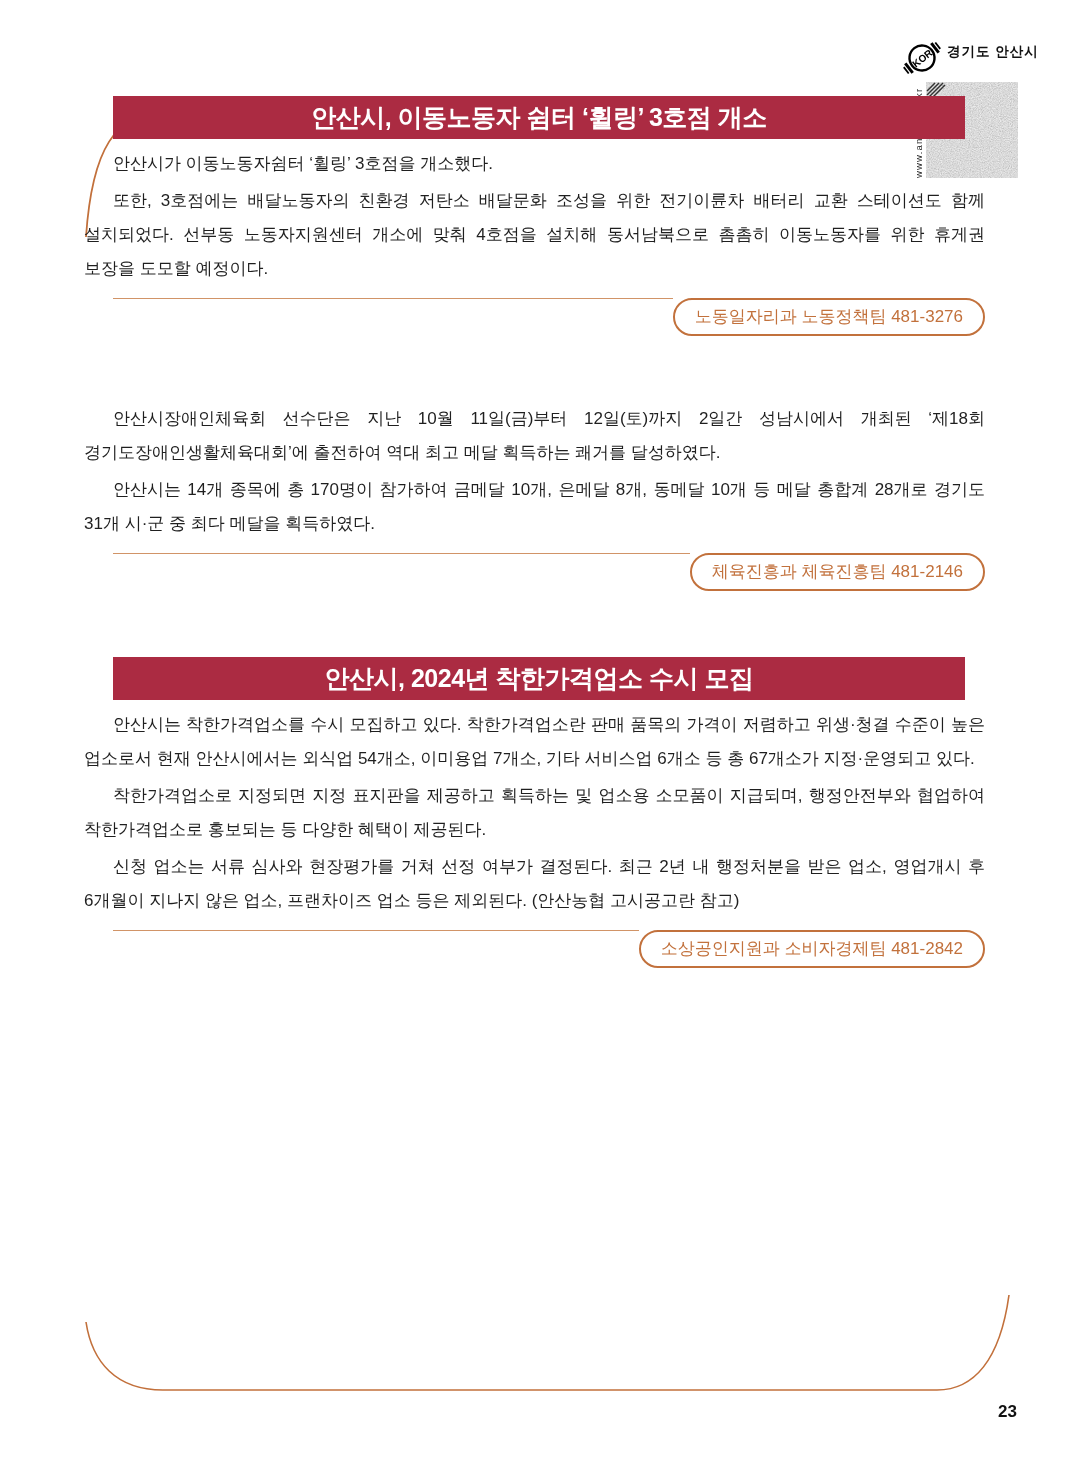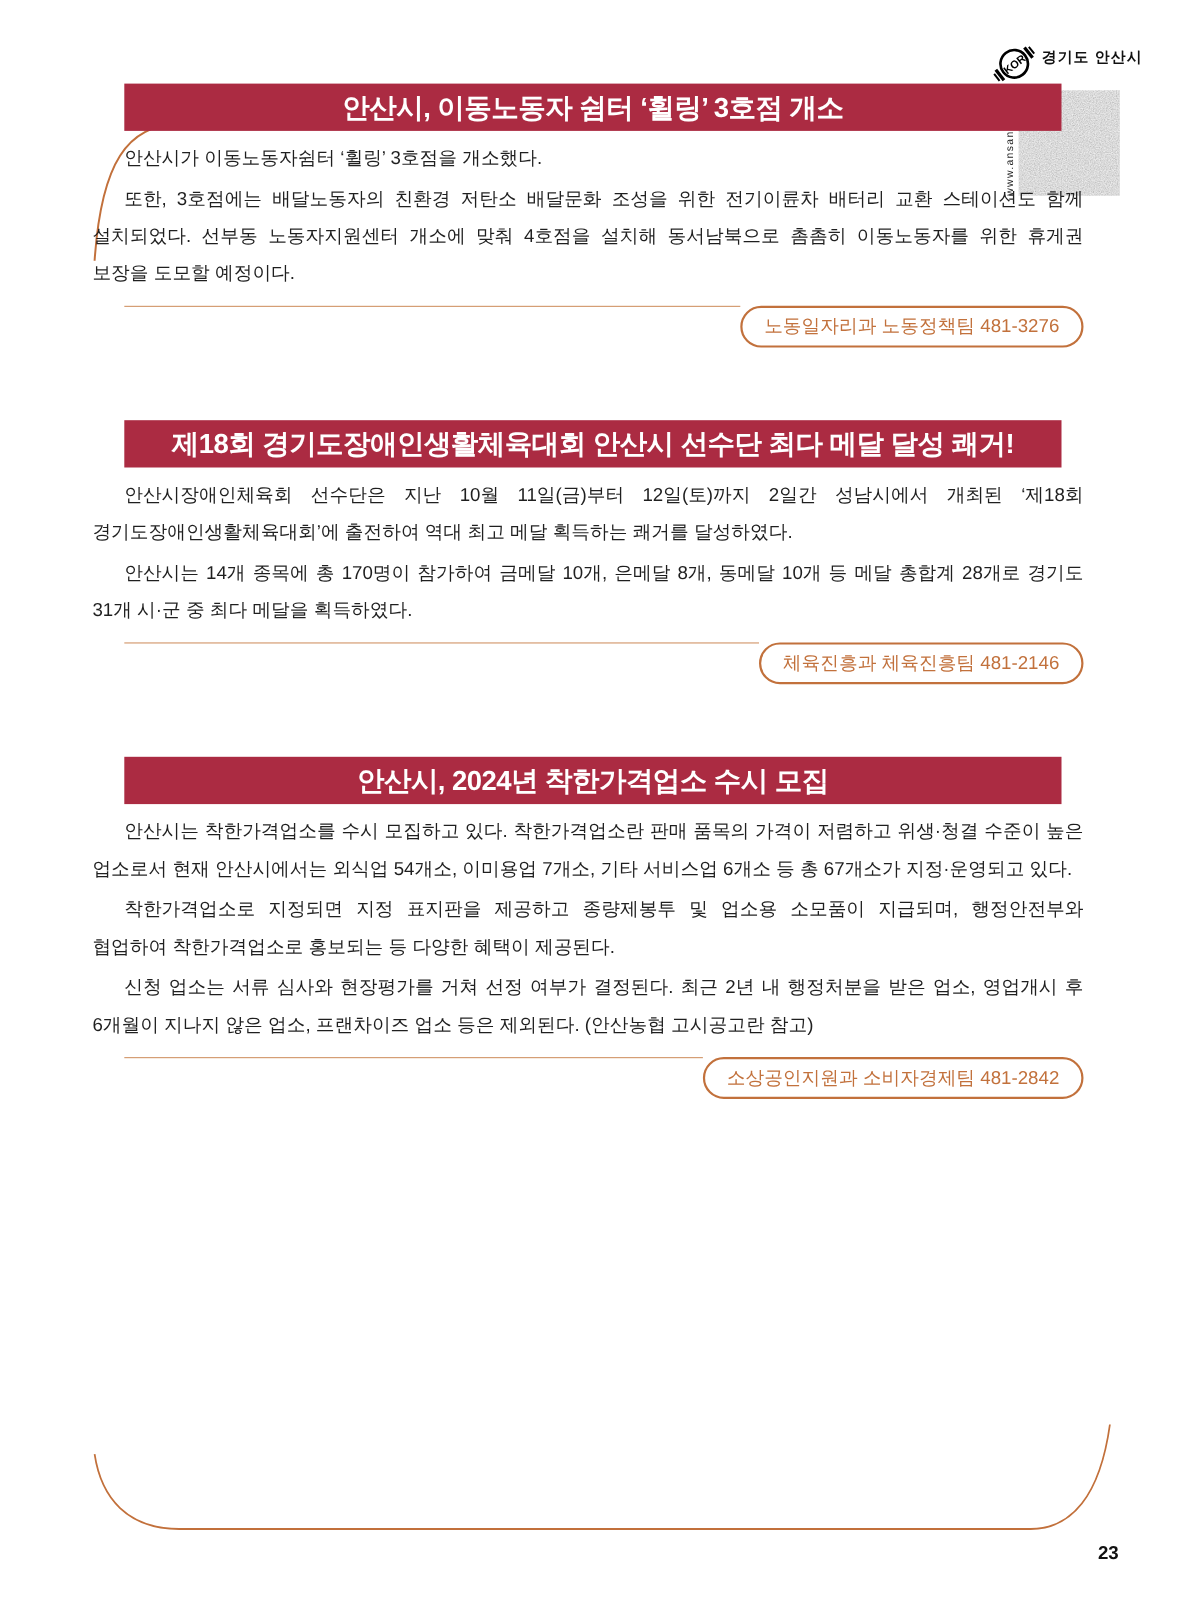--- a/index.html
+++ b/index.html
@@ -19,21 +19,21 @@
   .masthead-body { display:flex; margin-top:2px; }
   .vertical-url {
     writing-mode:vertical-rl; transform:rotate(180deg);
     font-size:9.5px; color:#222; letter-spacing:1.2px; height:96px; margin-right:2px;
   }
   .noise-box { position:relative; width:92px; height:96px; }
 
   
   .content { position:relative; margin:0 92px 0 84px; }
   .article { position:relative; }
-  .article-1 { padding-top:76px; }
+  .article-1 { padding-top:96px; }
   .article-2 { margin-top:66px; }
   .article-3 { margin-top:66px; }
   .bar {
     height:43px; margin-left:29px; margin-right:20px;
     background:var(--header-bar, #ab2b42);
     display:flex; align-items:center; justify-content:center;
   }
   .bar-title { color:#fff; font-size:25px; font-weight:bold; letter-spacing:-0.5px; white-space:nowrap; }
   .article-body { margin-top:8px; }
   .article-body p {
@@ -106,40 +106,37 @@
         <p>안산시가 이동노동자쉼터 ‘휠링’ 3호점을 개소했다.</p>
         <p>또한, 3호점에는 배달노동자의 친환경 저탄소 배달문화 조성을 위한 전기이륜차 배터리 교환 스테이션도 함께 설치되었다. 선부동 노동자지원센터 개소에 맞춰 4호점을 설치해 동서남북으로 촘촘히 이동노동자를 위한 휴게권 보장을 도모할 예정이다.</p>
       </div>
       <div class="contact-row">
         <div class="contact-rule"></div>
         <div class="contact-pill">노동일자리과 노동정책팀 481-3276</div>
       </div>
     </section>
 
     <section class="article article-2">
-      <div class="bar">
-        <span class="bar-title">제18회 경기도장애인생활체육대회 안산시 선수단 최다 메달 달성 쾌거!</span>
-      </div>
       <div class="article-body">
         <p>안산시장애인체육회 선수단은 지난 10월 11일(금)부터 12일(토)까지 2일간 성남시에서 개최된 ‘제18회 경기도장애인생활체육대회’에 출전하여 역대 최고 메달 획득하는 쾌거를 달성하였다.</p>
         <p>안산시는 14개 종목에 총 170명이 참가하여 금메달 10개, 은메달 8개, 동메달 10개 등 메달 총합계 28개로 경기도 31개 시·군 중 최다 메달을 획득하였다.</p>
       </div>
       <div class="contact-row">
         <div class="contact-rule"></div>
         <div class="contact-pill">체육진흥과 체육진흥팀 481-2146</div>
       </div>
     </section>
 
     <section class="article article-3">
       <div class="bar">
         <span class="bar-title">안산시, 2024년 착한가격업소 수시 모집</span>
       </div>
       <div class="article-body">
         <p>안산시는 착한가격업소를 수시 모집하고 있다. 착한가격업소란 판매 품목의 가격이 저렴하고 위생·청결 수준이 높은 업소로서 현재 안산시에서는 외식업 54개소, 이미용업 7개소, 기타 서비스업 6개소 등 총 67개소가 지정·운영되고 있다.</p>
-        <p>착한가격업소로 지정되면 지정 표지판을 제공하고 종량제봉투 및 업소용 소모품이 지급되며, 행정안전부와 협업하여 착한가격업소로 홍보되는 등 다양한 혜택이 제공된다.</p>
+        <p>착한가격업소로 지정되면 지정 표지판을 제공하고 획득하는 및 업소용 소모품이 지급되며, 행정안전부와 협업하여 착한가격업소로 홍보되는 등 다양한 혜택이 제공된다.</p>
         <p>신청 업소는 서류 심사와 현장평가를 거쳐 선정 여부가 결정된다. 최근 2년 내 행정처분을 받은 업소, 영업개시 후 6개월이 지나지 않은 업소, 프랜차이즈 업소 등은 제외된다. (안산농협 고시공고란 참고)</p>
       </div>
       <div class="contact-row">
         <div class="contact-rule"></div>
         <div class="contact-pill">소상공인지원과 소비자경제팀 481-2842</div>
       </div>
     </section>
 
   </div>
 

